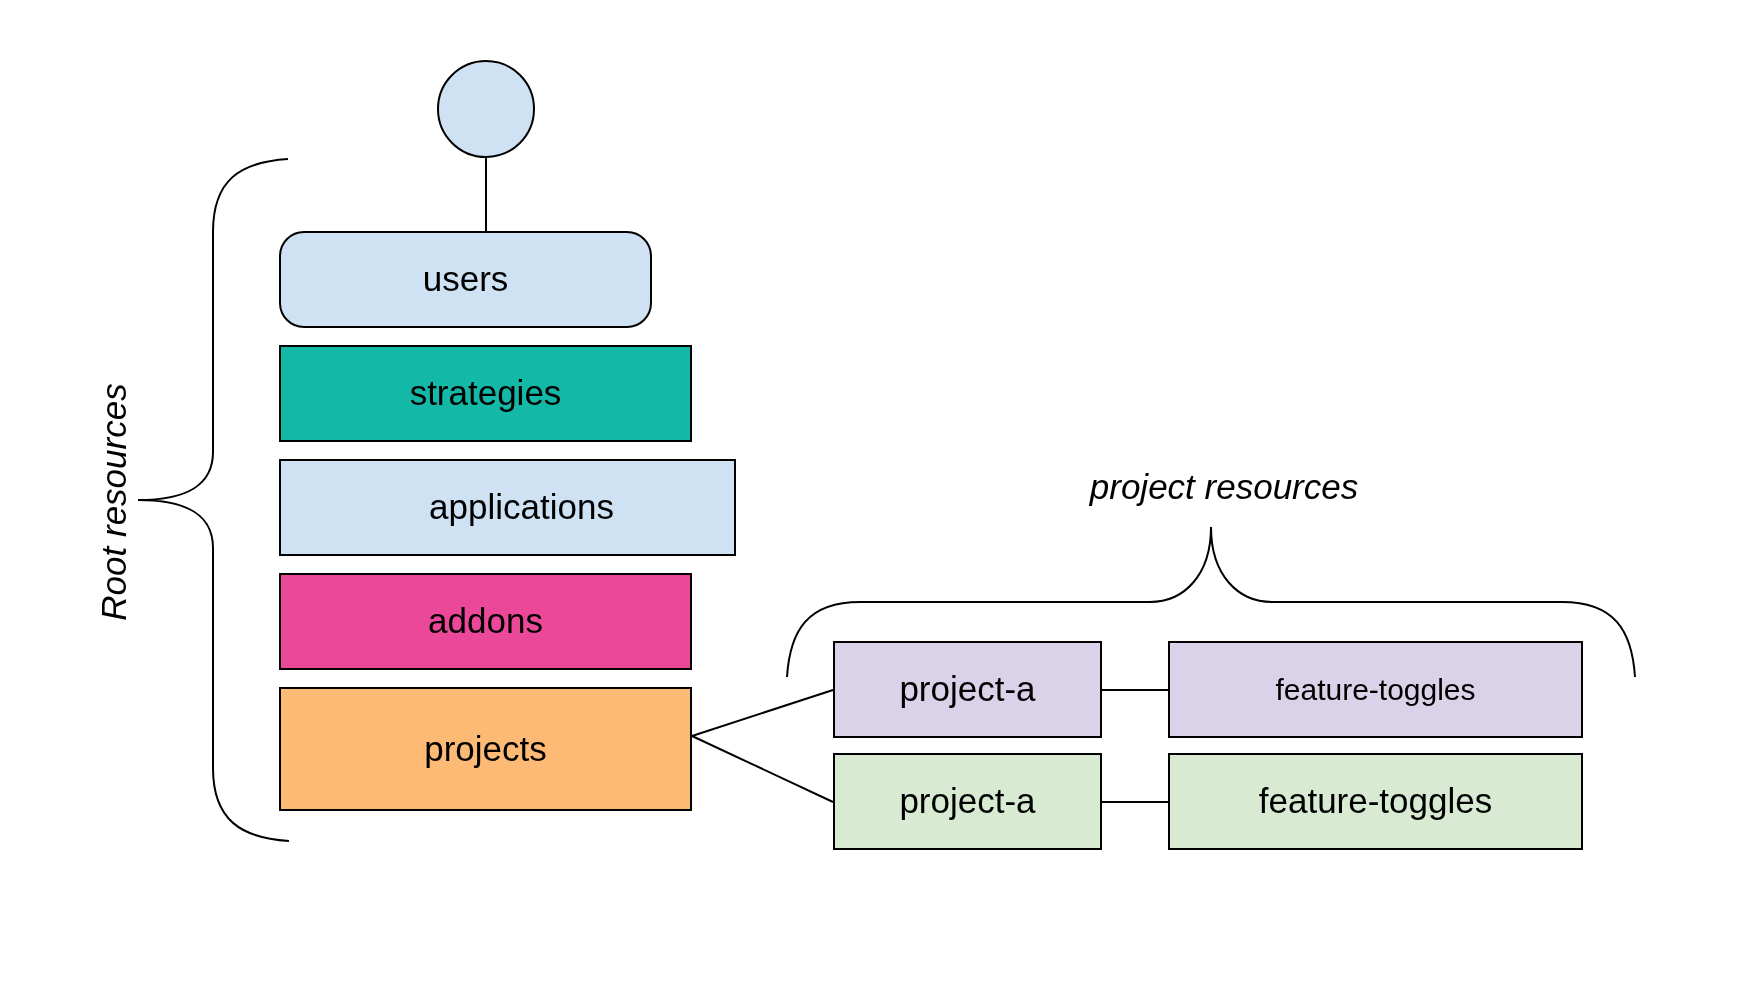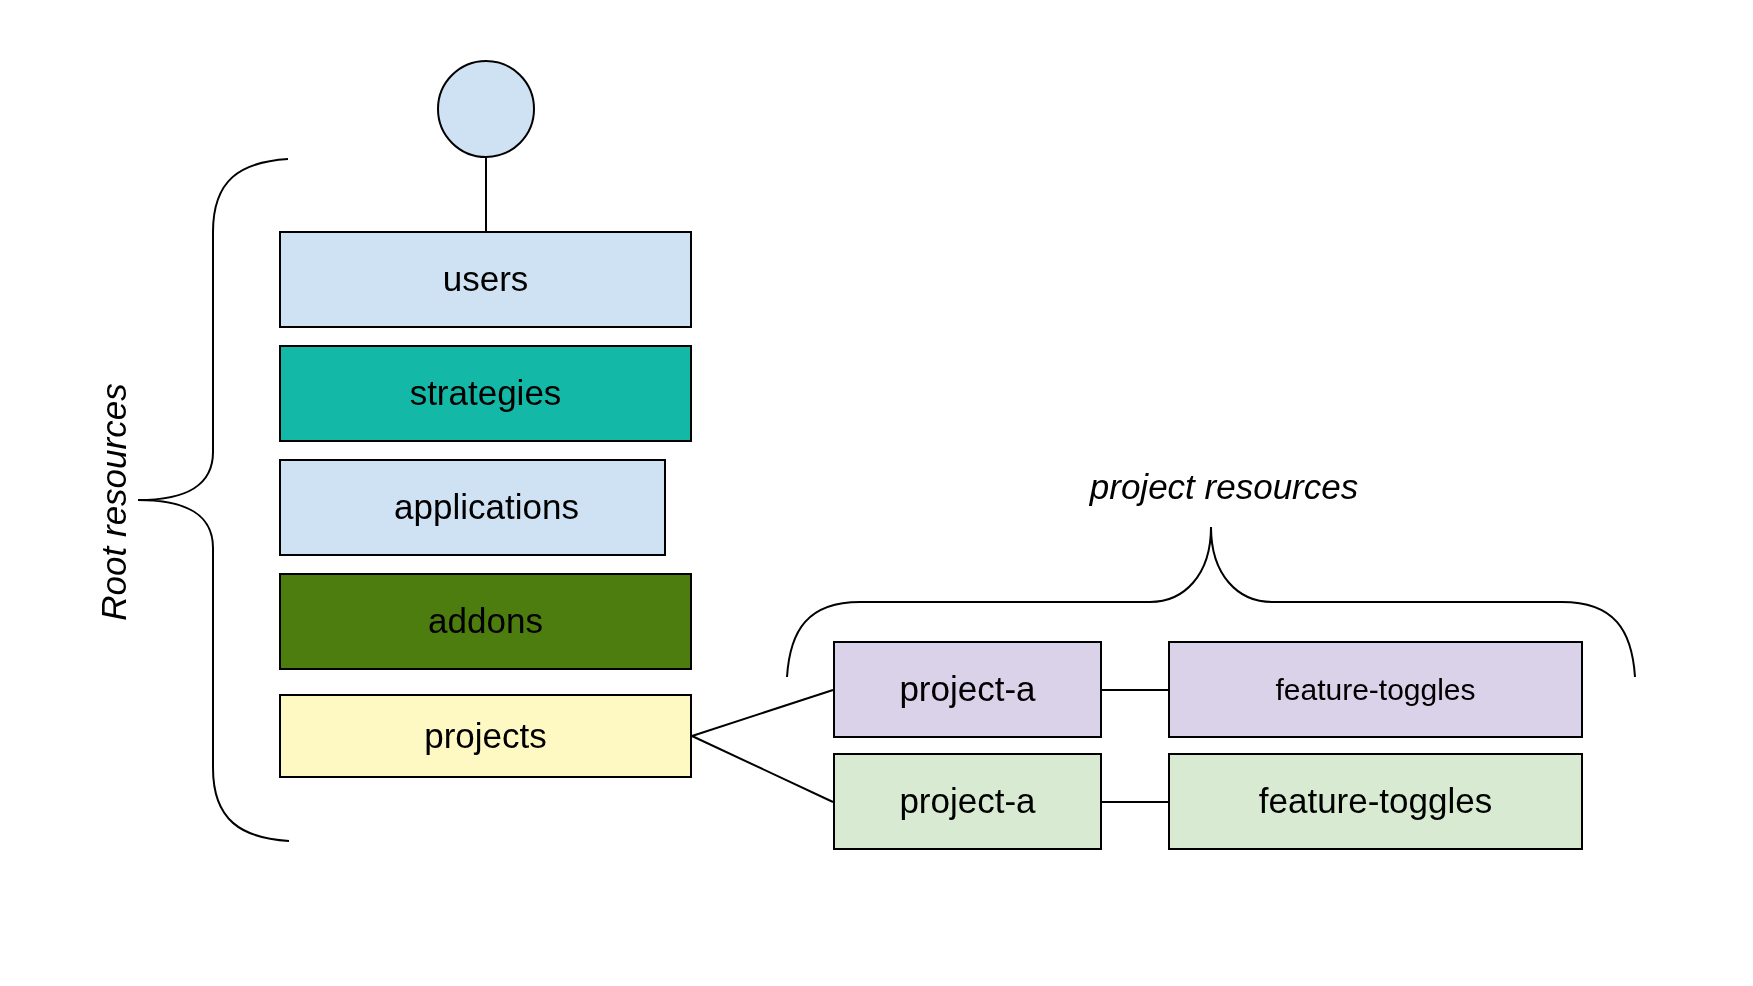--- a/index.html
+++ b/index.html
@@ -76,33 +76,33 @@
 
     <path d="M 787 677 C 790 630 808 602 860 602 L 1150 602 C 1184 602 1211 575 1211 527 C 1211 575 1238 602 1272 602 L 1562 602 C 1614 602 1632 630 1635 677"></path>
 
     <line x1="692" y1="736" x2="833" y2="690"></line>
     <line x1="692" y1="736" x2="833" y2="802"></line>
 
     <line x1="1102" y1="690" x2="1168" y2="690"></line>
     <line x1="1102" y1="802" x2="1168" y2="802"></line>
   </svg>
 
-  <div class="box" style="left: 279px; top: 231px; width: 413px; height: 97px; background: rgb(207, 226, 243);">
+  <div class="box" style="left: 279px; top: 231px; width: 373px; height: 97px; background: rgb(207, 226, 243); border-radius: 25px;">
     <span>users</span>
   </div>
   <div class="box" style="left: 279px; top: 345px; width: 413px; height: 97px; background: #14b8a6;">
     <span>strategies</span>
   </div>
-  <div class="box" style="left: 279px; top: 459px; width: 387px; height: 97px; background: rgb(207, 226, 243); padding-left: 28px;">
+  <div class="box" style="left: 279px; top: 459px; width: 457px; height: 97px; background: rgb(207, 226, 243); padding-left: 28px;">
     <span>applications</span>
   </div>
-  <div class="box" style="left: 279px; top: 573px; width: 413px; height: 97px; background: #4d7c0f; justify-content: center;">
+  <div class="box" style="left: 279px; top: 573px; width: 413px; height: 97px; background: #ec4899; justify-content: center;">
     <span>addons</span>
   </div>
-  <div class="box" style="left: 279px; top: 687px; width: 413px; height: 84px; background: #fef9c3; margin-top: 7px;">
+  <div class="box" style="left: 279px; top: 687px; width: 413px; height: 124px; background: #fdba74;">
     <span>projects</span>
   </div>
 
   <div class="box" style="left: 833px; top: 641px; width: 269px; height: 97px; background: rgb(217, 210, 233);">
     <span>project-a</span>
   </div>
   <div class="box small-text" style="left: 1168px; top: 641px; width: 415px; height: 97px; background: rgb(217, 210, 233);">
     <span>feature-toggles</span>
   </div>
 

